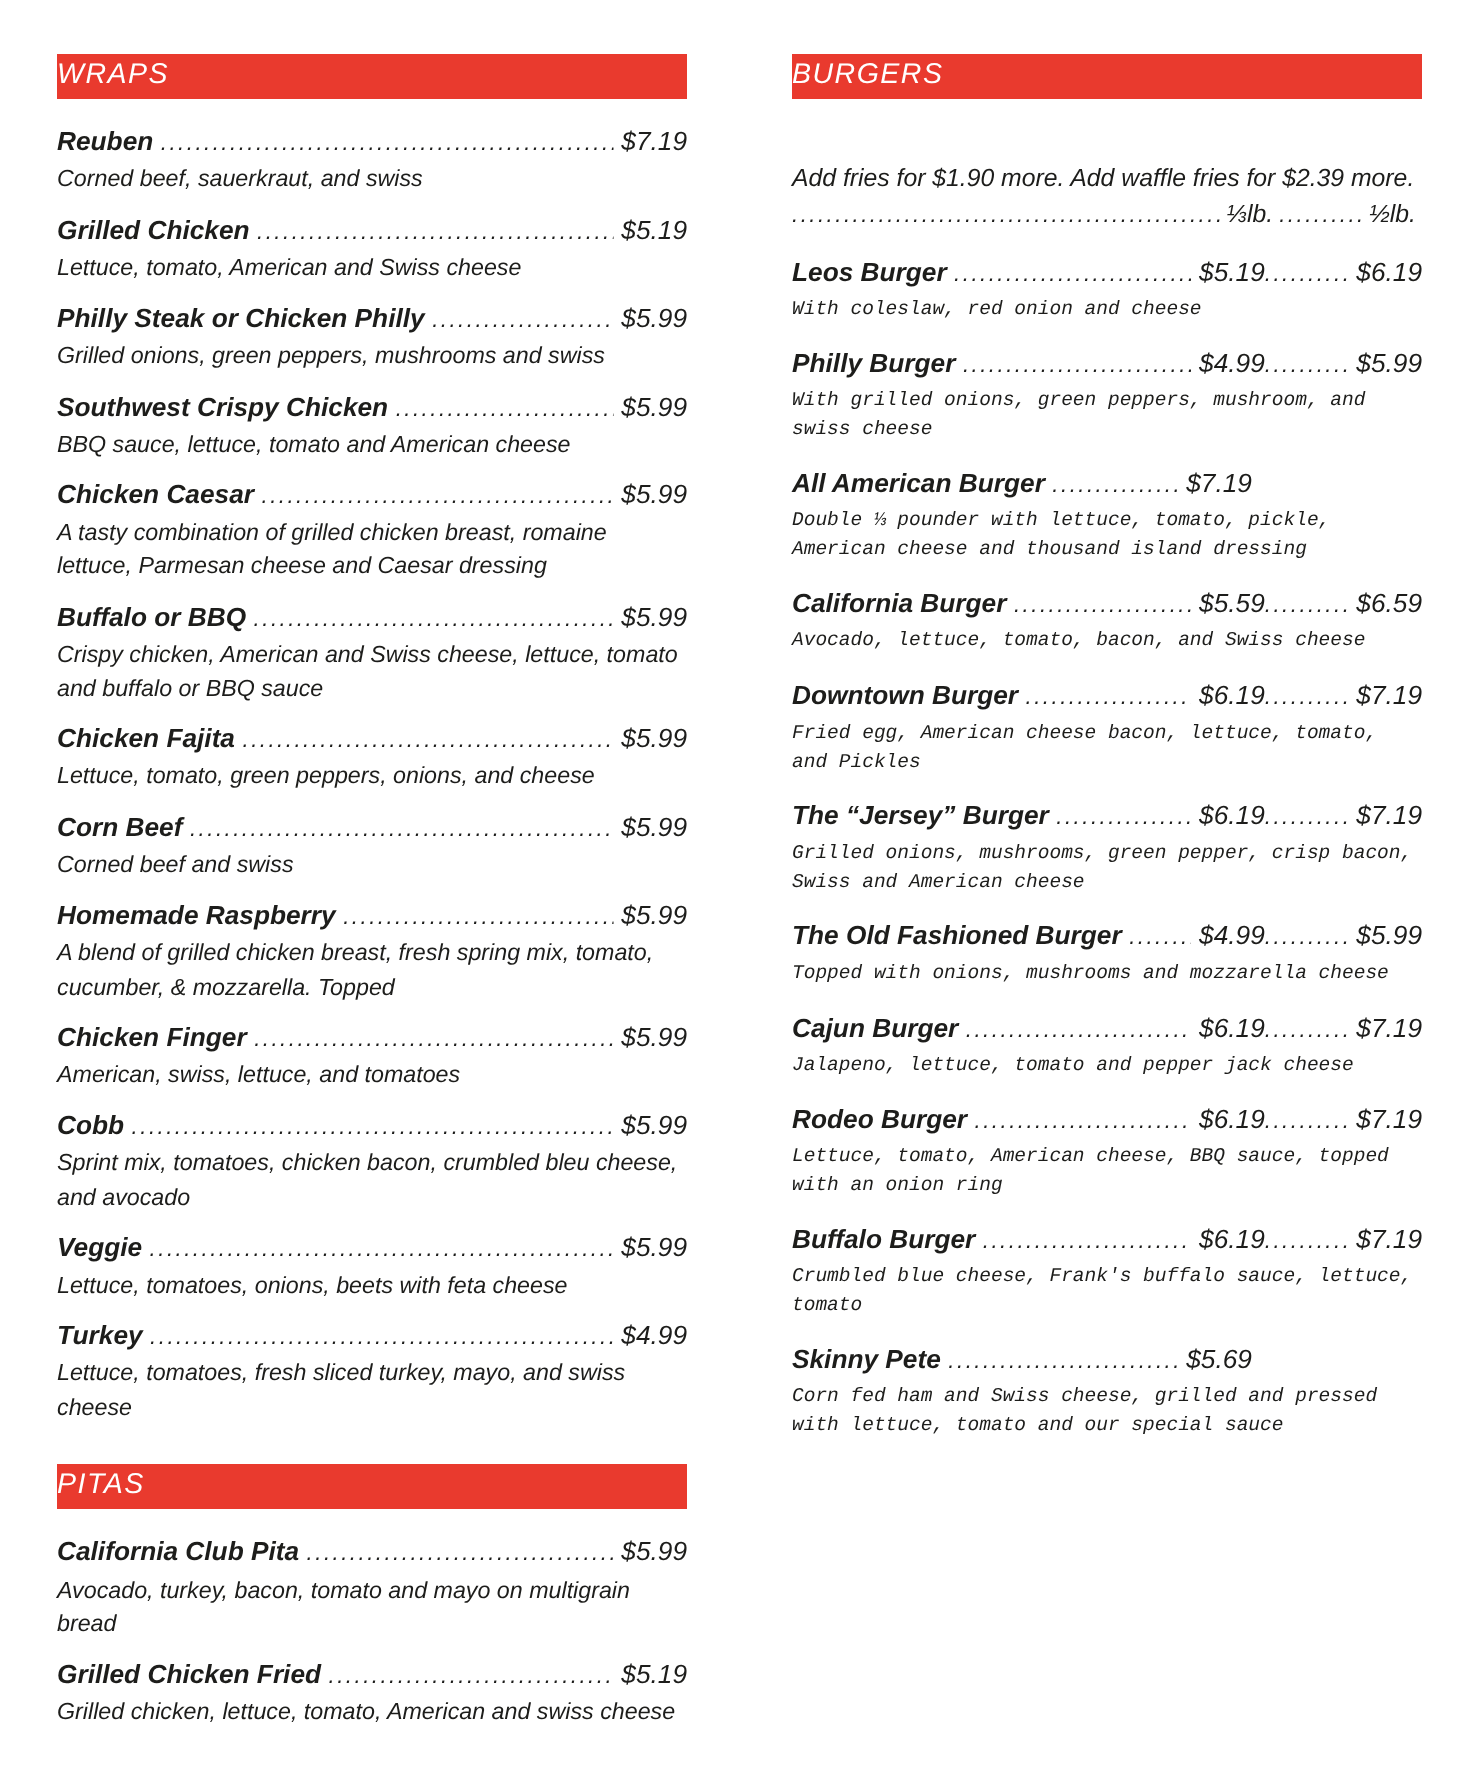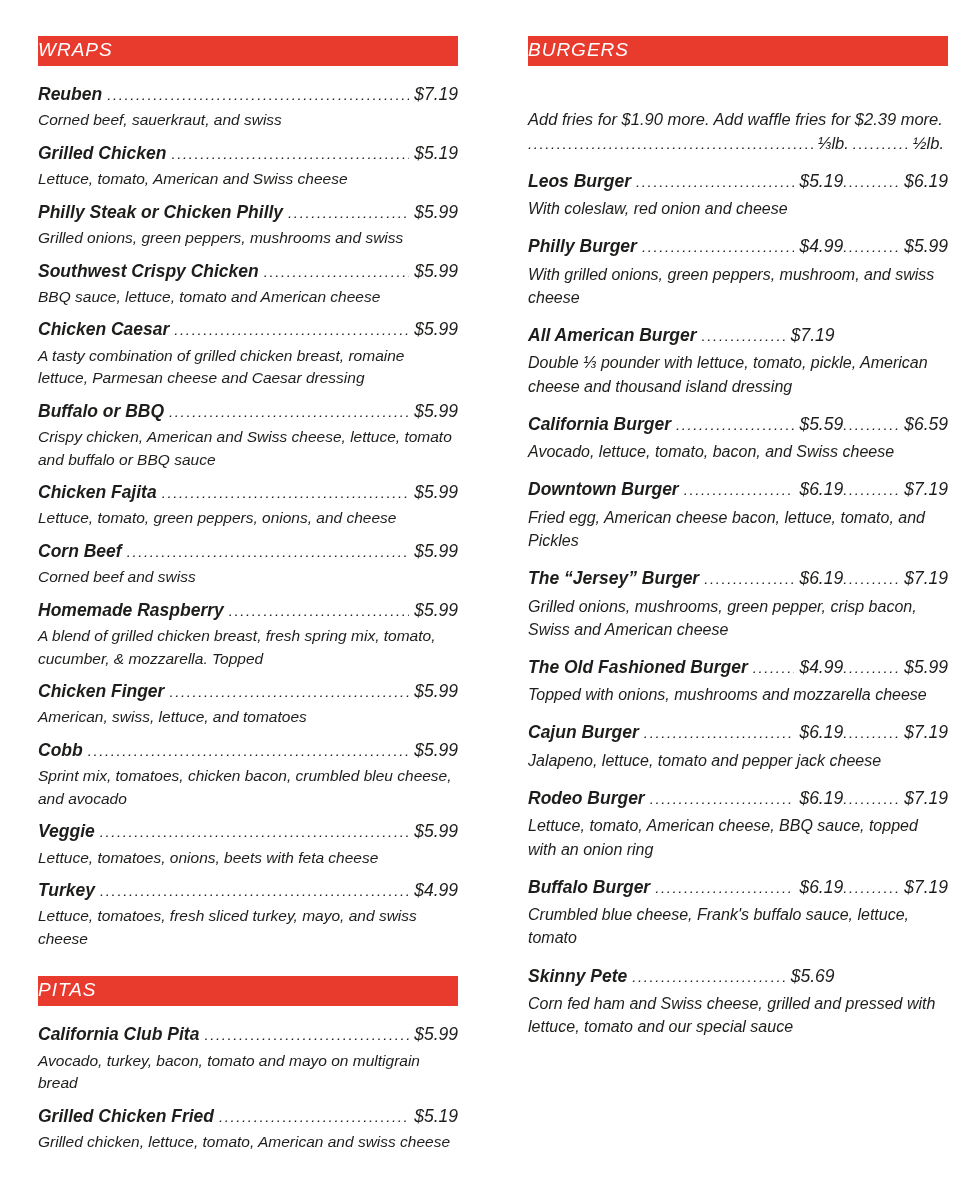--- a/index.html
+++ b/index.html
@@ -68,21 +68,21 @@
     white-space: nowrap;
     padding-left: 5px;
     font-size: 17.5px;
   }
   .item-desc {
     font-size: 15.5px;
     line-height: 1.45;
     margin-top: 2px;
     max-width: 99%;
   }
-  .burgers .item-desc { font-size: 16px; margin-top: 3px; }
+  .burgers .item-desc { font-size: 13px; margin-top: 3px; font-family: Liberation Mono, monospace; }
   .item.narrow .item-line { width: 73%; }
   .burger-note {
     font-size: 16.5px;
     line-height: 1.5;
     margin-bottom: 2px;
     margin-top: 41px;
   }
   .size-line {
     display: flex;
     align-items: baseline;

